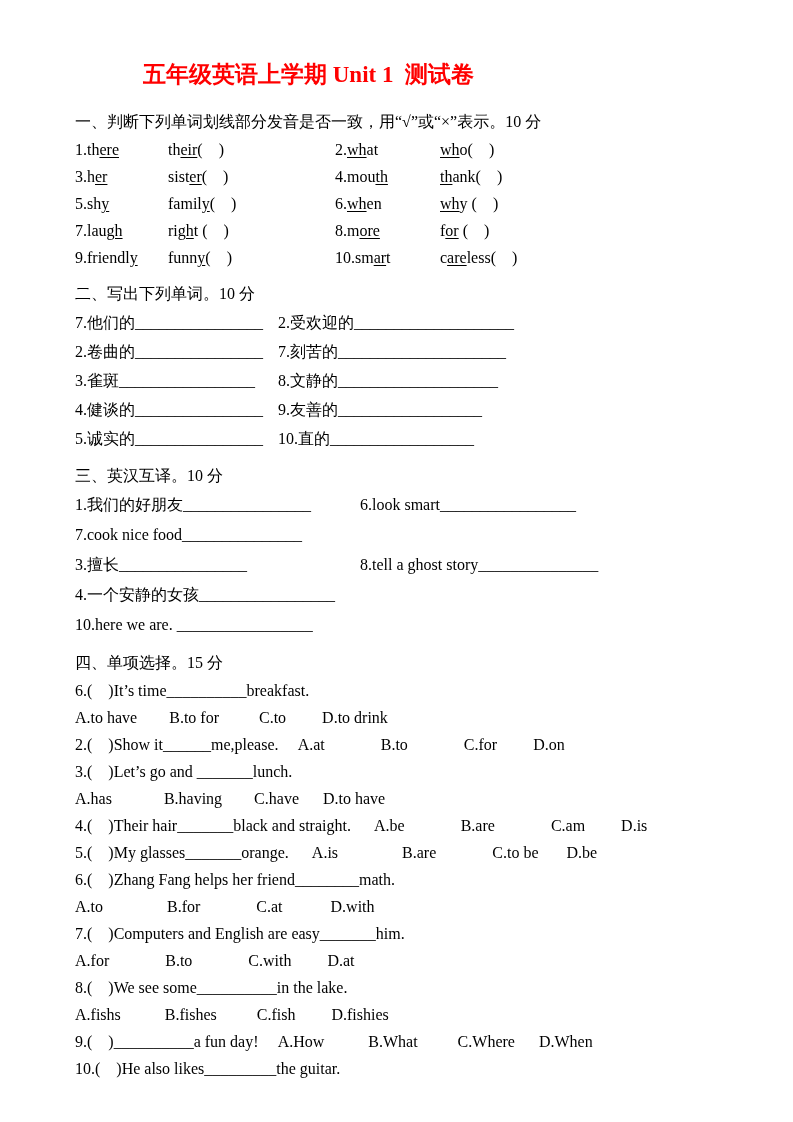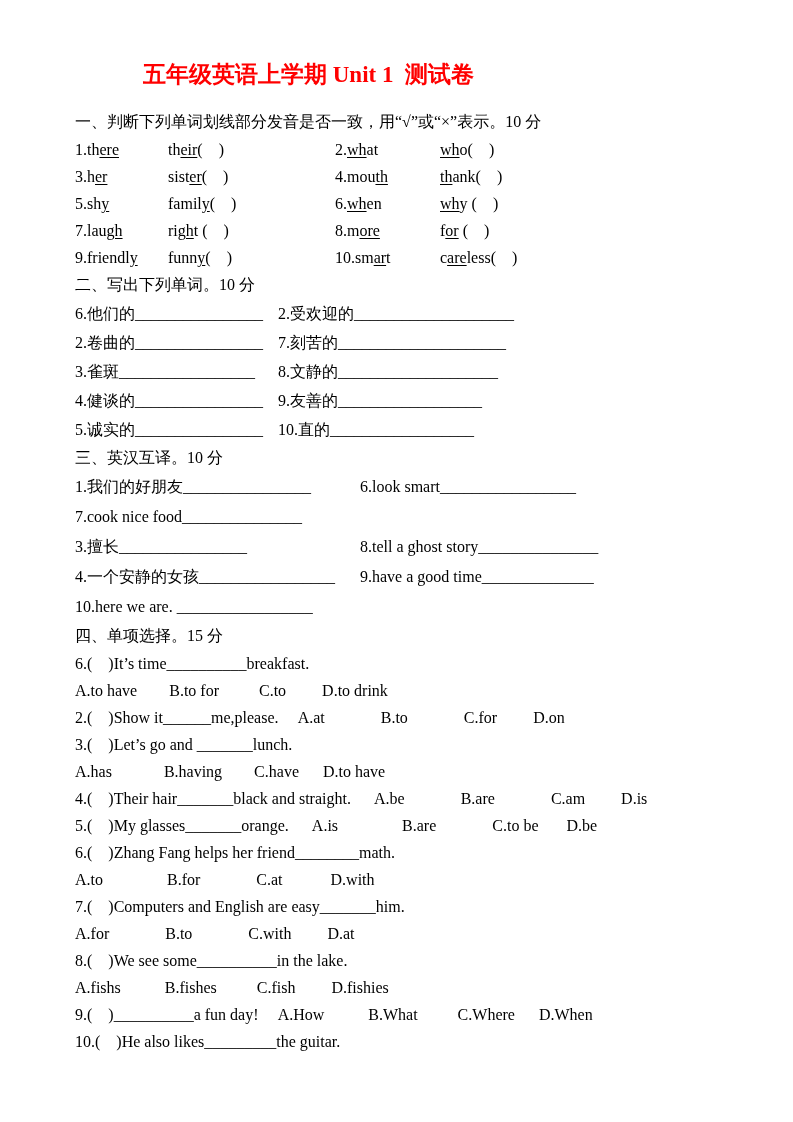--- a/index.html
+++ b/index.html
@@ -6,21 +6,21 @@
   .page{
     width:793px;height:1122px;background:#ffffff;margin:0 auto;
     font-family:"Liberation Serif","DejaVu Serif",serif;
     font-size:16px;color:#000;box-sizing:border-box;
     padding:58px 40px 0 75px;overflow:hidden;
   }
   .doc-title{
     font-size:23px;font-weight:bold;color:#ff0000;
     margin:0 0 16px 68px;white-space:pre;line-height:34px;
   }
-  .sec-header{white-space:pre;line-height:28px;margin-top:0;}
+  .sec-header{white-space:pre;line-height:28px;margin-top:9px;}
   .row4{display:grid;grid-template-columns:93px 167px 105px auto;line-height:27px;}
   .row2a{display:grid;grid-template-columns:203px auto;line-height:29px;}
   .row2b{display:grid;grid-template-columns:285px auto;line-height:30px;}
   .cell{white-space:pre;}
   .line{white-space:pre;line-height:27px;}
   u{text-underline-offset:2px;text-decoration:underline;}
 </style>
 </head>
 <body>
 
@@ -57,21 +57,21 @@
         <div class="cell">9.friendl<u>y</u></div>
         <div class="cell">funn<u>y</u>(    )</div>
         <div class="cell">10.sm<u>ar</u>t</div>
         <div class="cell">c<u>are</u>less(    )</div>
       </div>
     </div>
 
   <div class="sec-header">二、写出下列单词。10 分</div>
   <div id="s2-rows">
       <div class="row2a">
-        <div class="cell">6.他们的________________</div>
+        <div class="cell">7.他们的________________</div>
         <div class="cell">2.受欢迎的____________________</div>
       </div>
       <div class="row2a">
         <div class="cell">2.卷曲的________________</div>
         <div class="cell">7.刻苦的_____________________</div>
       </div>
       <div class="row2a">
         <div class="cell">3.雀斑_________________ </div>
         <div class="cell">8.文静的____________________</div>
       </div>
@@ -93,21 +93,20 @@
       </div>
       <div class="row2b">
         <div class="cell">7.cook nice food_______________</div>
       </div>
       <div class="row2b">
         <div class="cell">3.擅长________________</div>
         <div class="cell">8.tell a ghost story_______________</div>
       </div>
       <div class="row2b">
         <div class="cell">4.一个安静的女孩_________________</div>
-        <div class="cell">9.have a good time______________</div>
       </div>
       <div class="row2b">
         <div class="cell">10.here we are. _________________</div>
       </div>
     </div>
 
   <div class="sec-header">四、单项选择。15 分</div>
   <div id="s4-lines">
       <div class="line">6.(    )It’s time__________breakfast.</div>
       <div class="line">A.to have        B.to for          C.to         D.to drink</div>

